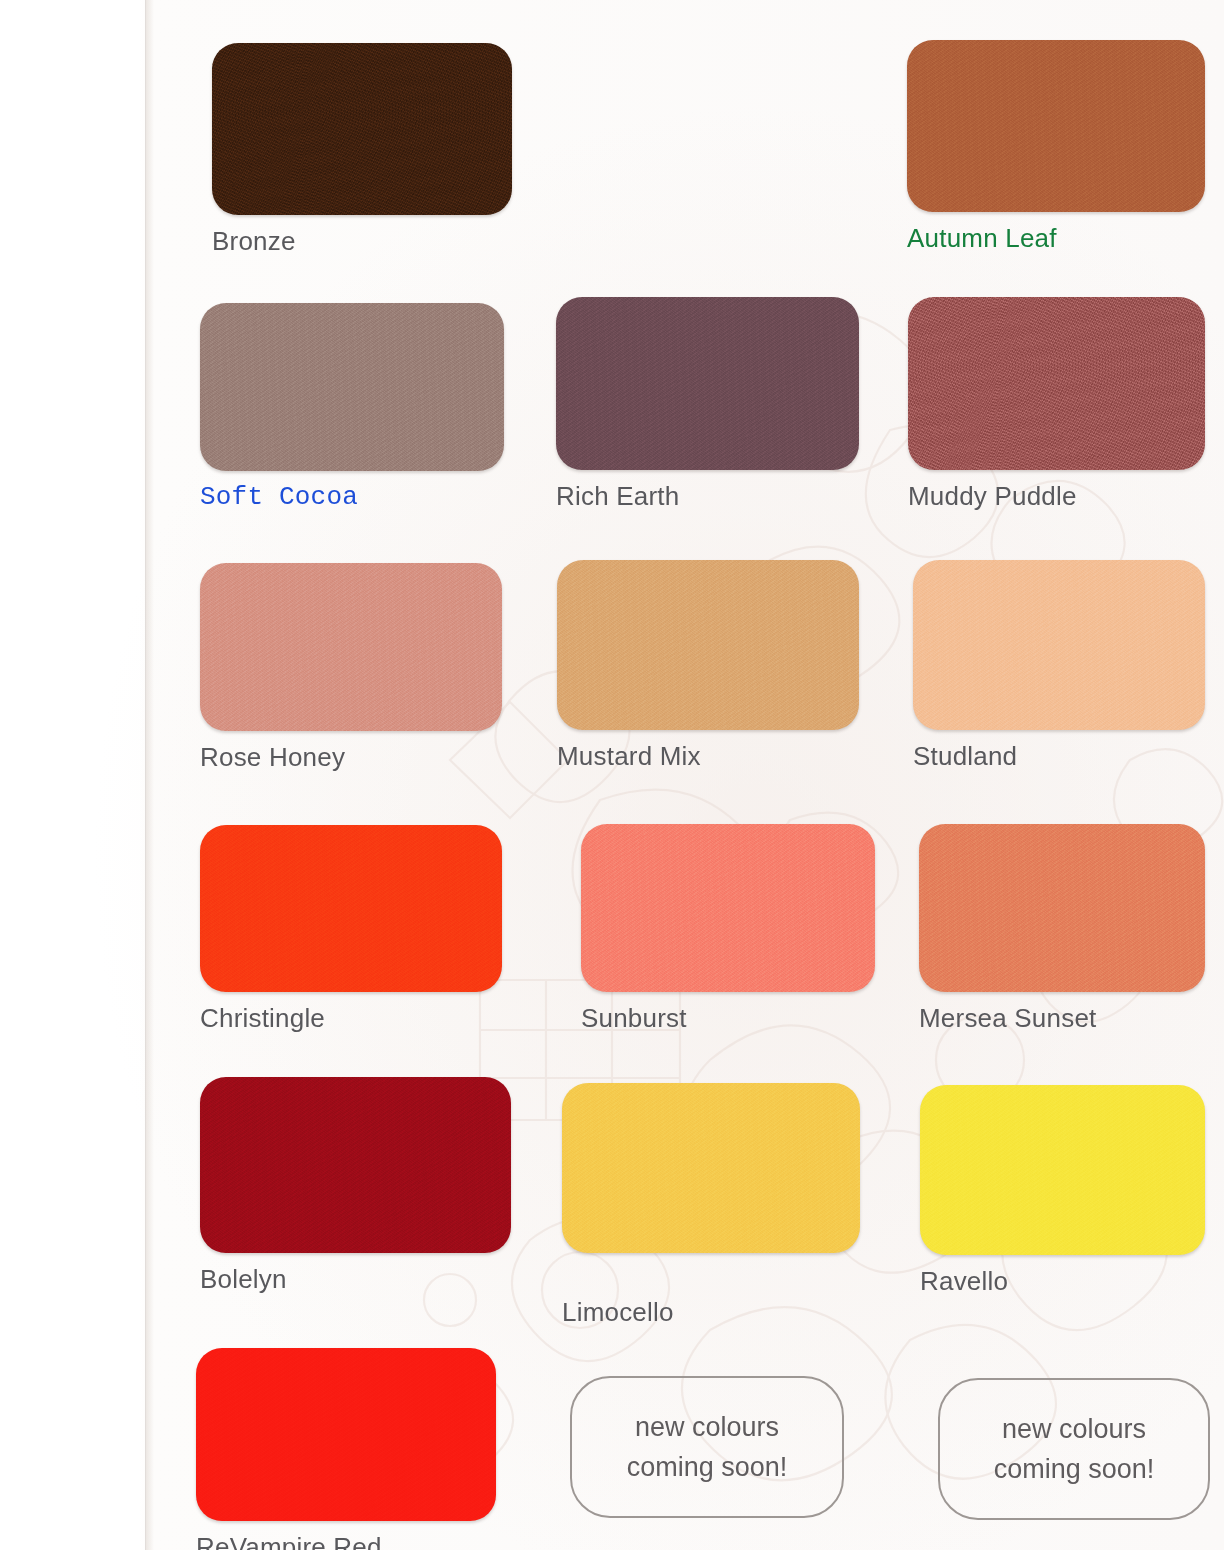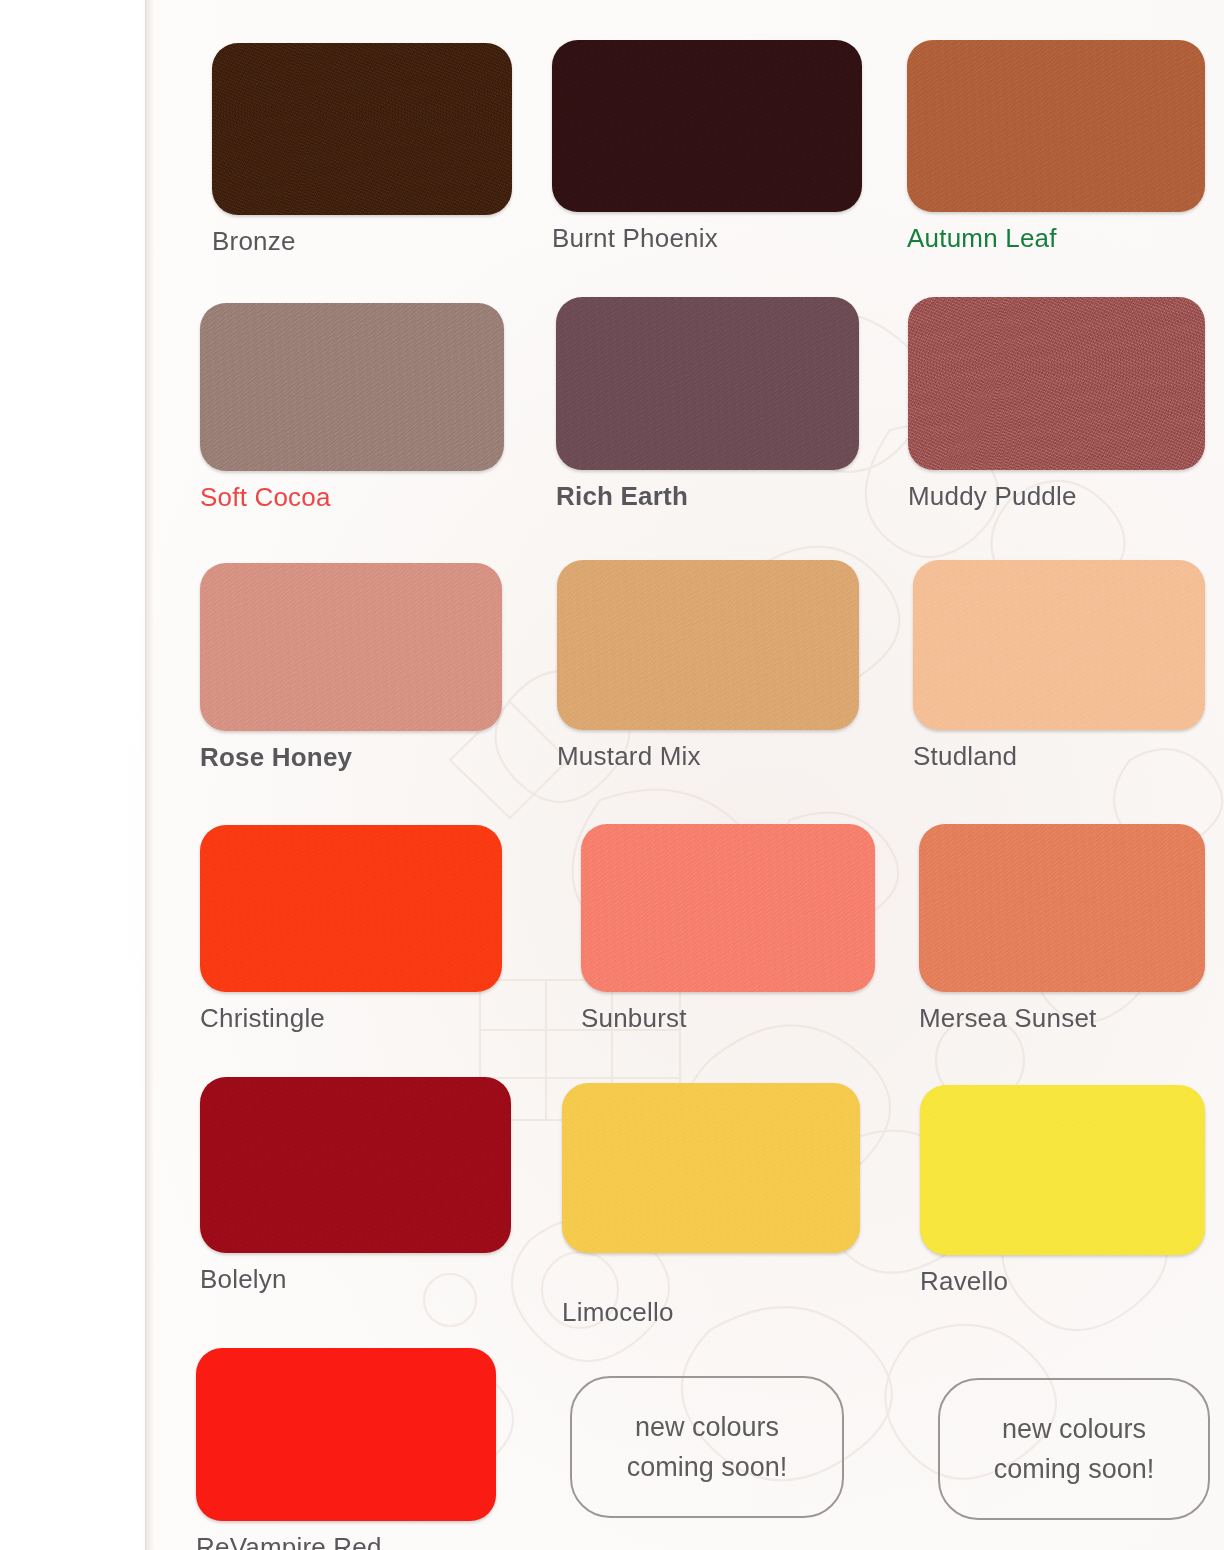--- a/index.html
+++ b/index.html
@@ -163,48 +163,44 @@
   <div id="gutter-line"></div>
   <div id="gutter-shadow"></div>
 
   <div id="grid">
 
     <div class="swatch-cell" style="left:212px; top:43px; width:300px;">
       <div class="swatch-chip grainy-heavy" style="height: 172px; background-color: rgb(67, 34, 15);"></div>
       <div class="swatch-label" style="color: rgb(88, 88, 92);">Bronze</div>
     </div>
 
-    <div class="swatch-cell" style="left:552px; top:40px; width:310px;">
-      <div class="swatch-chip" style="height: 172px; background-color: rgb(50, 17, 19);"></div>
-      <div class="swatch-label" style="color: rgb(88, 88, 92);">Burnt Phoenix</div>
-    </div>
 
     <div class="swatch-cell" style="left:907px; top:40px; width:298px;">
       <div class="swatch-chip" style="height: 172px; background-color: rgb(176, 96, 58);"></div>
       <div class="swatch-label" style="color: #15803d;">Autumn Leaf</div>
     </div>
 
     <div class="swatch-cell" style="left:200px; top:303px; width:304px;">
       <div class="swatch-chip" style="height: 168px; background-color: rgb(155, 128, 120);"></div>
-      <div class="swatch-label" style="color: #ef4444;">Soft Cocoa</div>
-    </div>
-
-    <div class="swatch-cell" style="left:556px; top:297px; width:303px;font-weight:bold;">
+      <div class="swatch-label" style="color: #1d4ed8; font-family: Liberation Mono, monospace;">Soft Cocoa</div>
+    </div>
+
+    <div class="swatch-cell" style="left:556px; top:297px; width:303px;">
       <div class="swatch-chip" style="height: 173px; background-color: rgb(110, 76, 85);"></div>
       <div class="swatch-label" style="color: rgb(88, 88, 92);">Rich Earth</div>
     </div>
 
     <div class="swatch-cell" style="left:908px; top:297px; width:297px;">
       <div class="swatch-chip grainy-heavy" style="height: 173px; background-color: rgb(162, 90, 89);"></div>
       <div class="swatch-label" style="color: rgb(88, 88, 92);">Muddy Puddle</div>
     </div>
 
     <div class="swatch-cell" style="left:200px; top:563px; width:302px;">
       <div class="swatch-chip" style="height: 168px; background-color: rgb(215, 147, 132);"></div>
-      <div class="swatch-label" style="color: rgb(88, 88, 92); font-weight: bold;">Rose Honey</div>
+      <div class="swatch-label" style="color: rgb(88, 88, 92);">Rose Honey</div>
     </div>
 
     <div class="swatch-cell" style="left:557px; top:560px; width:302px;">
       <div class="swatch-chip" style="height: 170px; background-color: rgb(220, 168, 113);"></div>
       <div class="swatch-label" style="color: rgb(88, 88, 92);">Mustard Mix</div>
     </div>
 
     <div class="swatch-cell" style="left:913px; top:560px; width:292px;">
       <div class="swatch-chip" style="height: 170px; background-color: rgb(244, 191, 150);"></div>
       <div class="swatch-label" style="color: rgb(88, 88, 92);">Studland</div>

